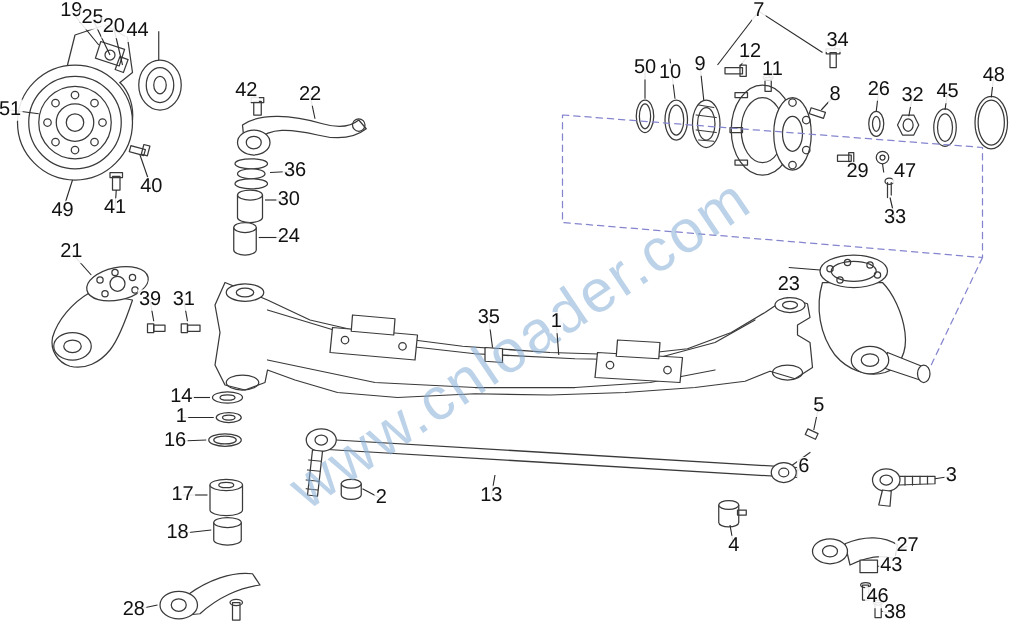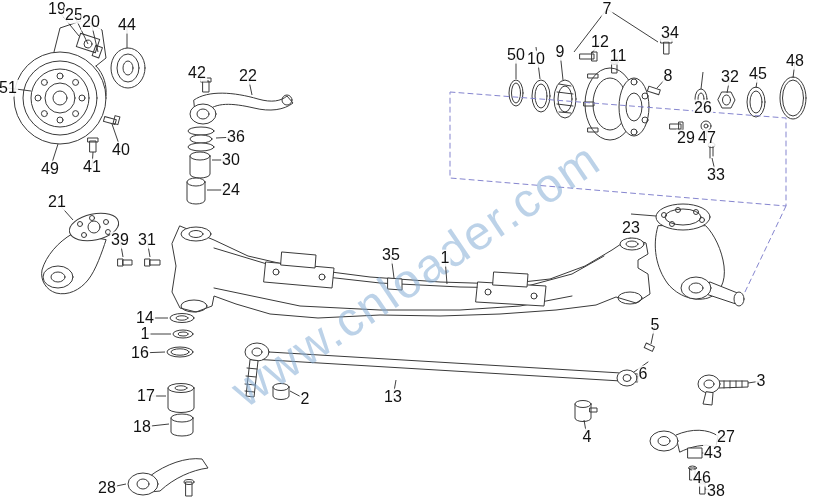--- a/index.html
+++ b/index.html
@@ -347,21 +347,21 @@
         <line x1="713" y1="453" x2="702" y2="453"></line>
         <line x1="702" y1="478" x2="695" y2="477"></line>
         <line x1="716" y1="491" x2="705" y2="489"></line>
       </g>
 </svg>
 
 <div id="callout-layer">
       <div class="callout" style="left: 57px; top: 9px;">19</div>
       <div class="callout" style="left: 74px; top: 15px;">25</div>
       <div class="callout" style="left: 91px; top: 22px;">20</div>
-      <div class="callout" style="left: 127px; top: 25px;">44</div>
+      <div class="callout" style="left: 110px; top: 25px;">44</div>
       <div class="callout" style="left: 8px; top: 88px;">51</div>
       <div class="callout" style="left: 50px; top: 169px;">49</div>
       <div class="callout" style="left: 92px; top: 167px;">41</div>
       <div class="callout" style="left: 121px; top: 150px;">40</div>
       <div class="callout" style="left: 197px; top: 73px;">42</div>
       <div class="callout" style="left: 248px; top: 76px;">22</div>
       <div class="callout" style="left: 236px; top: 137px; text-align: center;">36</div>
       <div class="callout" style="left: 231px; top: 160px;">30</div>
       <div class="callout" style="left: 231px; top: 190px;">24</div>
       <div class="callout" style="left: 57px; top: 202px;">21</div>
@@ -378,26 +378,26 @@
       <div class="callout" style="left: 391px; top: 255px;">35</div>
       <div class="callout" style="left: 445px; top: 258px;">1</div>
       <div class="callout" style="left: 516px; top: 55px;">50</div>
       <div class="callout" style="left: 536px; top: 47px; margin-top: 12px;">10</div>
       <div class="callout" style="left: 560px; top: 52px;">9</div>
       <div class="callout" style="left: 600px; top: 42px;">12</div>
       <div class="callout" style="left: 607px; top: 9px;">7</div>
       <div class="callout" style="left: 618px; top: 56px;">11</div>
       <div class="callout" style="left: 670px; top: 33px;">34</div>
       <div class="callout" style="left: 668px; top: 76px;">8</div>
-      <div class="callout" style="left: 703px; top: 72px; margin-top: 36px;">26</div>
+      <div class="callout" style="left: 703px; top: 72px;">26</div>
       <div class="callout" style="left: 730px; top: 77px;">32</div>
       <div class="callout" style="left: 758px; top: 74px;">45</div>
       <div class="callout" style="left: 795px; top: 61px;">48</div>
       <div class="callout" style="left: 686px; top: 138px;">29</div>
-      <div class="callout" style="left: 707px; top: 138px;">47</div>
+      <div class="callout" style="left: 724px; top: 138px;">47</div>
       <div class="callout" style="left: 716px; top: 175px;">33</div>
       <div class="callout" style="left: 631px; top: 214px; margin-top: 14px;">23</div>
       <div class="callout" style="left: 655px; top: 325px;">5</div>
       <div class="callout" style="left: 643px; top: 374px;">6</div>
       <div class="callout" style="left: 761px; top: 381px;">3</div>
       <div class="callout" style="left: 587px; top: 437px;">4</div>
       <div class="callout" style="left: 726px; top: 437px;">27</div>
       <div class="callout" style="left: 713px; top: 453px;">43</div>
       <div class="callout" style="left: 702px; top: 478px;">46</div>
       <div class="callout" style="left: 716px; top: 491px;">38</div>

